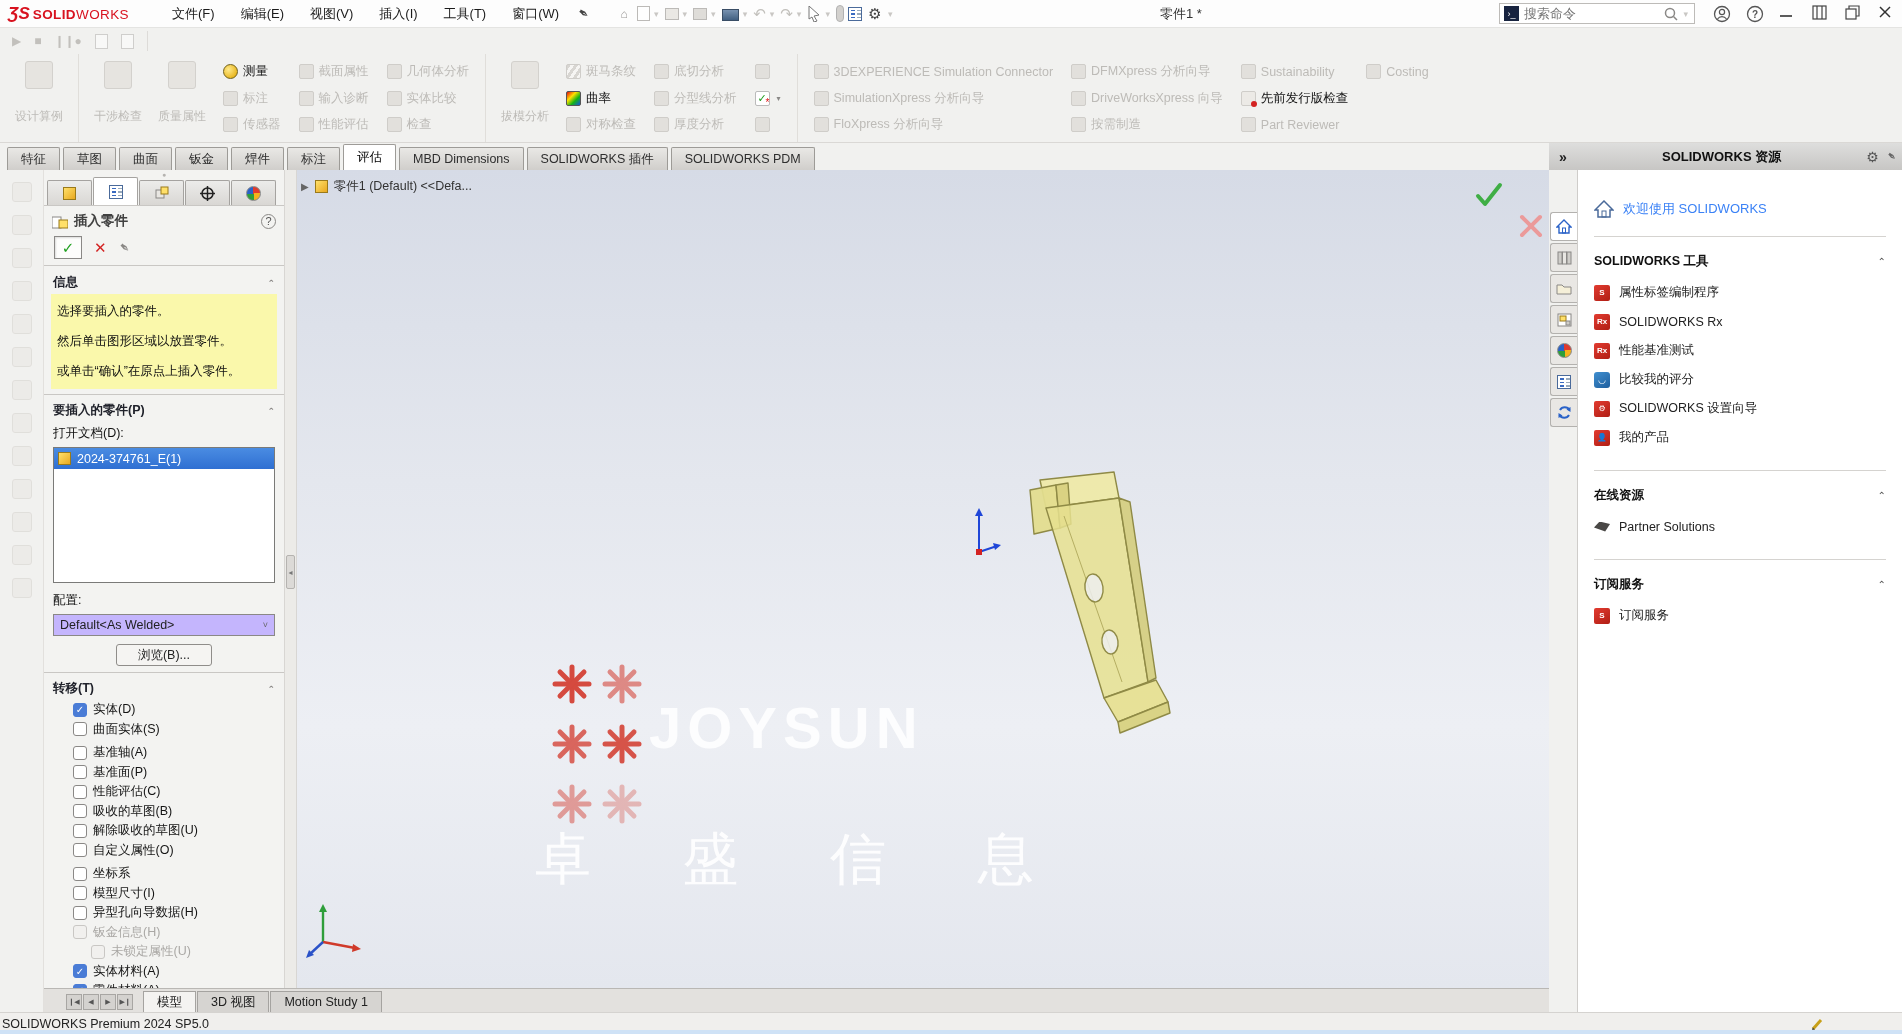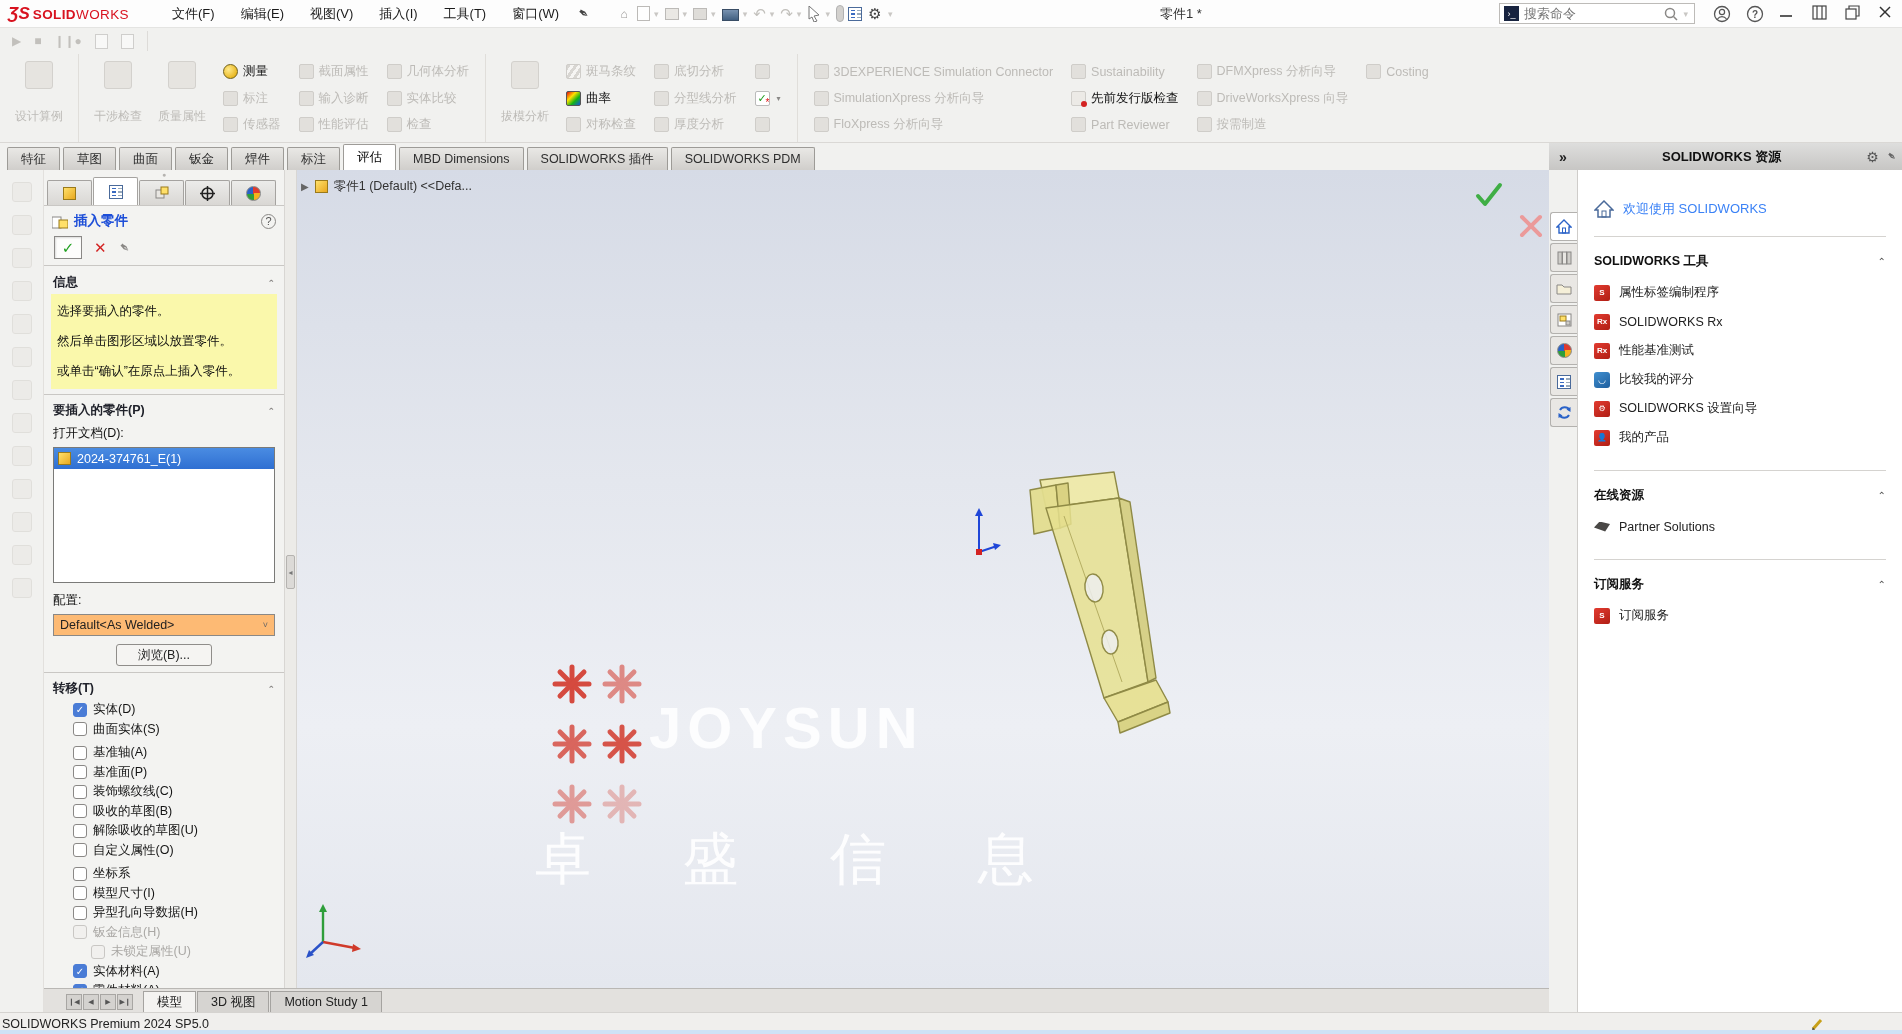--- a/index.html
+++ b/index.html
@@ -70,37 +70,37 @@
   
   .leftstrip { position:absolute; top:170px; left:0; width:44px; height:842px; background:#f1f1ef; border-right:1px solid #e2e0dd; display:flex; flex-direction:column; align-items:center; padding-top:12px; gap:13px;}
   .lsico { width:20px; height:20px; border:1px solid #dddbd7; background:#eceae7; border-radius:3px; opacity:.8;}
 
   .leftpanel { position:absolute; top:170px; left:44px; width:241px; height:818px; background:#f3f3f1; border-right:1px solid #d8d6d3; overflow:hidden;}
   .pm-drag { height:8px; display:flex; justify-content:center; align-items:center; color:#b5b3b0; font-size:7px;}
   .pmtabs { display:flex; padding-left:3px; align-items:flex-end; height:28px; border-bottom:1px solid #c9c7c4;}
   .pmtab { width:45px; height:25px; background:linear-gradient(#ececea,#d9d7d4); border:1px solid #a5a3a0; border-bottom:none; margin-right:1px; display:flex; align-items:center; justify-content:center; border-radius:2px 2px 0 0;}
   .pmtab.active { background:#fff; height:28px;}
   .pmhdr { display:flex; align-items:center; gap:6px; padding:6px 8px 4px 8px; }
-  .pmhdr .t { font-weight:bold; font-size:13.5px; color:#1d4ed8;}
+  .pmhdr .t { font-weight:bold; font-size:13.5px; color:#404040;}
   .pmhdr .help { margin-left:auto; width:15px; height:15px; border:1px solid #8a8886; border-radius:50%; font-size:11px; color:#555; display:flex; align-items:center; justify-content:center;}
   .pmbtns { display:flex; align-items:center; gap:12px; padding:2px 10px 6px 10px; border-bottom:1px solid #c9c7c4;}
   .okbox { width:28px; height:23px; border:1px solid #8a8886; background:#fdfdfc; box-shadow:inset 1px 1px 2px #00000022; display:flex; align-items:center; justify-content:center; color:#1fa01f; font-weight:bold; font-size:15px;}
   .xbtn { color:#d32222; font-weight:bold; font-size:15px;}
   .pinbtn { color:#8a8886; font-size:13px; transform:rotate(40deg);}
   .pmbody { padding:4px 7px 0 7px;}
   .pmhead { font-weight:bold; color:#20222b; font-size:12.5px; display:flex; justify-content:space-between; align-items:center; padding:4px 2px 3px 2px;}
   .pmhead .ch { color:#8a8886; font-size:9px;}
   .pmdiv { height:1px; background:#c9c7c4; margin:5px -7px 3px -7px;}
   .msgbox { background:#faf8ab; padding:5px 6px 7px 6px; margin:0 0 2px 0;}
   .msgbox div { font-size:12.5px; color:#111; padding:4px 0 9px 0;}
   .msgbox div:last-child { padding-bottom:2px;}
   .plabel { font-size:12.5px; color:#111; padding:3px 2px;}
   .listbox { margin:2px 2px 6px 2px; height:136px; background:#fff; border:1px solid #7a7a78;}
   .lrow { height:21px; display:flex; align-items:center; gap:6px; padding:0 4px; background:linear-gradient(#4a8ce2,#2f6fd2); color:#fff; font-size:12.5px;}
-  .selectbox { margin:2px 2px 8px 2px; height:22px; background:#fdba74; border:1px solid #8a8886; display:flex; align-items:center; padding:0 6px; font-size:12.5px; color:#222; justify-content:space-between;}
+  .selectbox { margin:2px 2px 8px 2px; height:22px; background:#c4b5fd; border:1px solid #8a8886; display:flex; align-items:center; padding:0 6px; font-size:12.5px; color:#222; justify-content:space-between;}
   .selectbox .sch { color:#666; font-size:9px;}
   .browse { width:96px; height:22px; margin:0 auto 6px auto; background:#f5f4f2; border:1px solid #8f8d8a; border-radius:3px; font-size:12.5px; color:#222; display:flex; align-items:center; justify-content:center;}
   .cbrow { display:flex; align-items:center; gap:6px; min-height:19.5px; margin-left:22px; font-size:12.5px; color:#151515;}
   .cbrow.gap { margin-top:4px;}
   .cbrow.ind { margin-left:40px;}
   .cbrow.dis { color:#aaa8a5;}
   .cb { width:14px; height:14px; border:1px solid #8a8886; border-radius:3px; background:#fff; flex:none; display:flex; align-items:center; justify-content:center;}
   .cb.chk { background:#4a7cd6; border-color:#4a7cd6; color:#fff; font-size:10px;}
   .cbrow.dis .cb { border-color:#c9c7c4; background:#f1f0ee;}
 
@@ -360,43 +360,43 @@
           <span>SimulationXpress 分析向导</span>
         </div>
       <div class="ritem">
           <span class="ricon"></span>
           <span>FloXpress 分析向导</span>
         </div>
     </div>
     <div class="rcol">
       <div class="ritem">
           <span class="ricon"></span>
+          <span>DFMXpress 分析向导</span>
+        </div>
+      <div class="ritem">
+          <span class="ricon"></span>
+          <span>DriveWorksXpress 向导</span>
+        </div>
+      <div class="ritem">
+          <span class="ricon"></span>
+          <span>按需制造</span>
+        </div>
+    </div>
+    <div class="rcol">
+      <div class="ritem">
+          <span class="ricon"></span>
           <span>Sustainability</span>
         </div>
       <div class="ritem on">
           <span class="ricon prevrel"></span>
           <span>先前发行版检查</span>
         </div>
       <div class="ritem">
           <span class="ricon"></span>
           <span>Part Reviewer</span>
-        </div>
-    </div>
-    <div class="rcol">
-      <div class="ritem">
-          <span class="ricon"></span>
-          <span>DFMXpress 分析向导</span>
-        </div>
-      <div class="ritem">
-          <span class="ricon"></span>
-          <span>DriveWorksXpress 向导</span>
-        </div>
-      <div class="ritem">
-          <span class="ricon"></span>
-          <span>按需制造</span>
         </div>
     </div>
     <div class="rcol">
       <div class="ritem">
           <span class="ricon"></span>
           <span>Costing</span>
         </div>
       <div class="ritem"></div>
         <div class="ritem"></div>
     </div>
@@ -583,21 +583,21 @@
     <div class="cbrow gap">
         <span class="cb"></span>
         <span>基准轴(A)</span>
       </div>
     <div class="cbrow">
         <span class="cb"></span>
         <span>基准面(P)</span>
       </div>
     <div class="cbrow">
         <span class="cb"></span>
-        <span>装饰螺纹线(C)</span>
+        <span>性能评估(C)</span>
       </div>
     <div class="cbrow">
         <span class="cb"></span>
         <span>吸收的草图(B)</span>
       </div>
     <div class="cbrow">
         <span class="cb"></span>
         <span>解除吸收的草图(U)</span>
       </div>
     <div class="cbrow">

